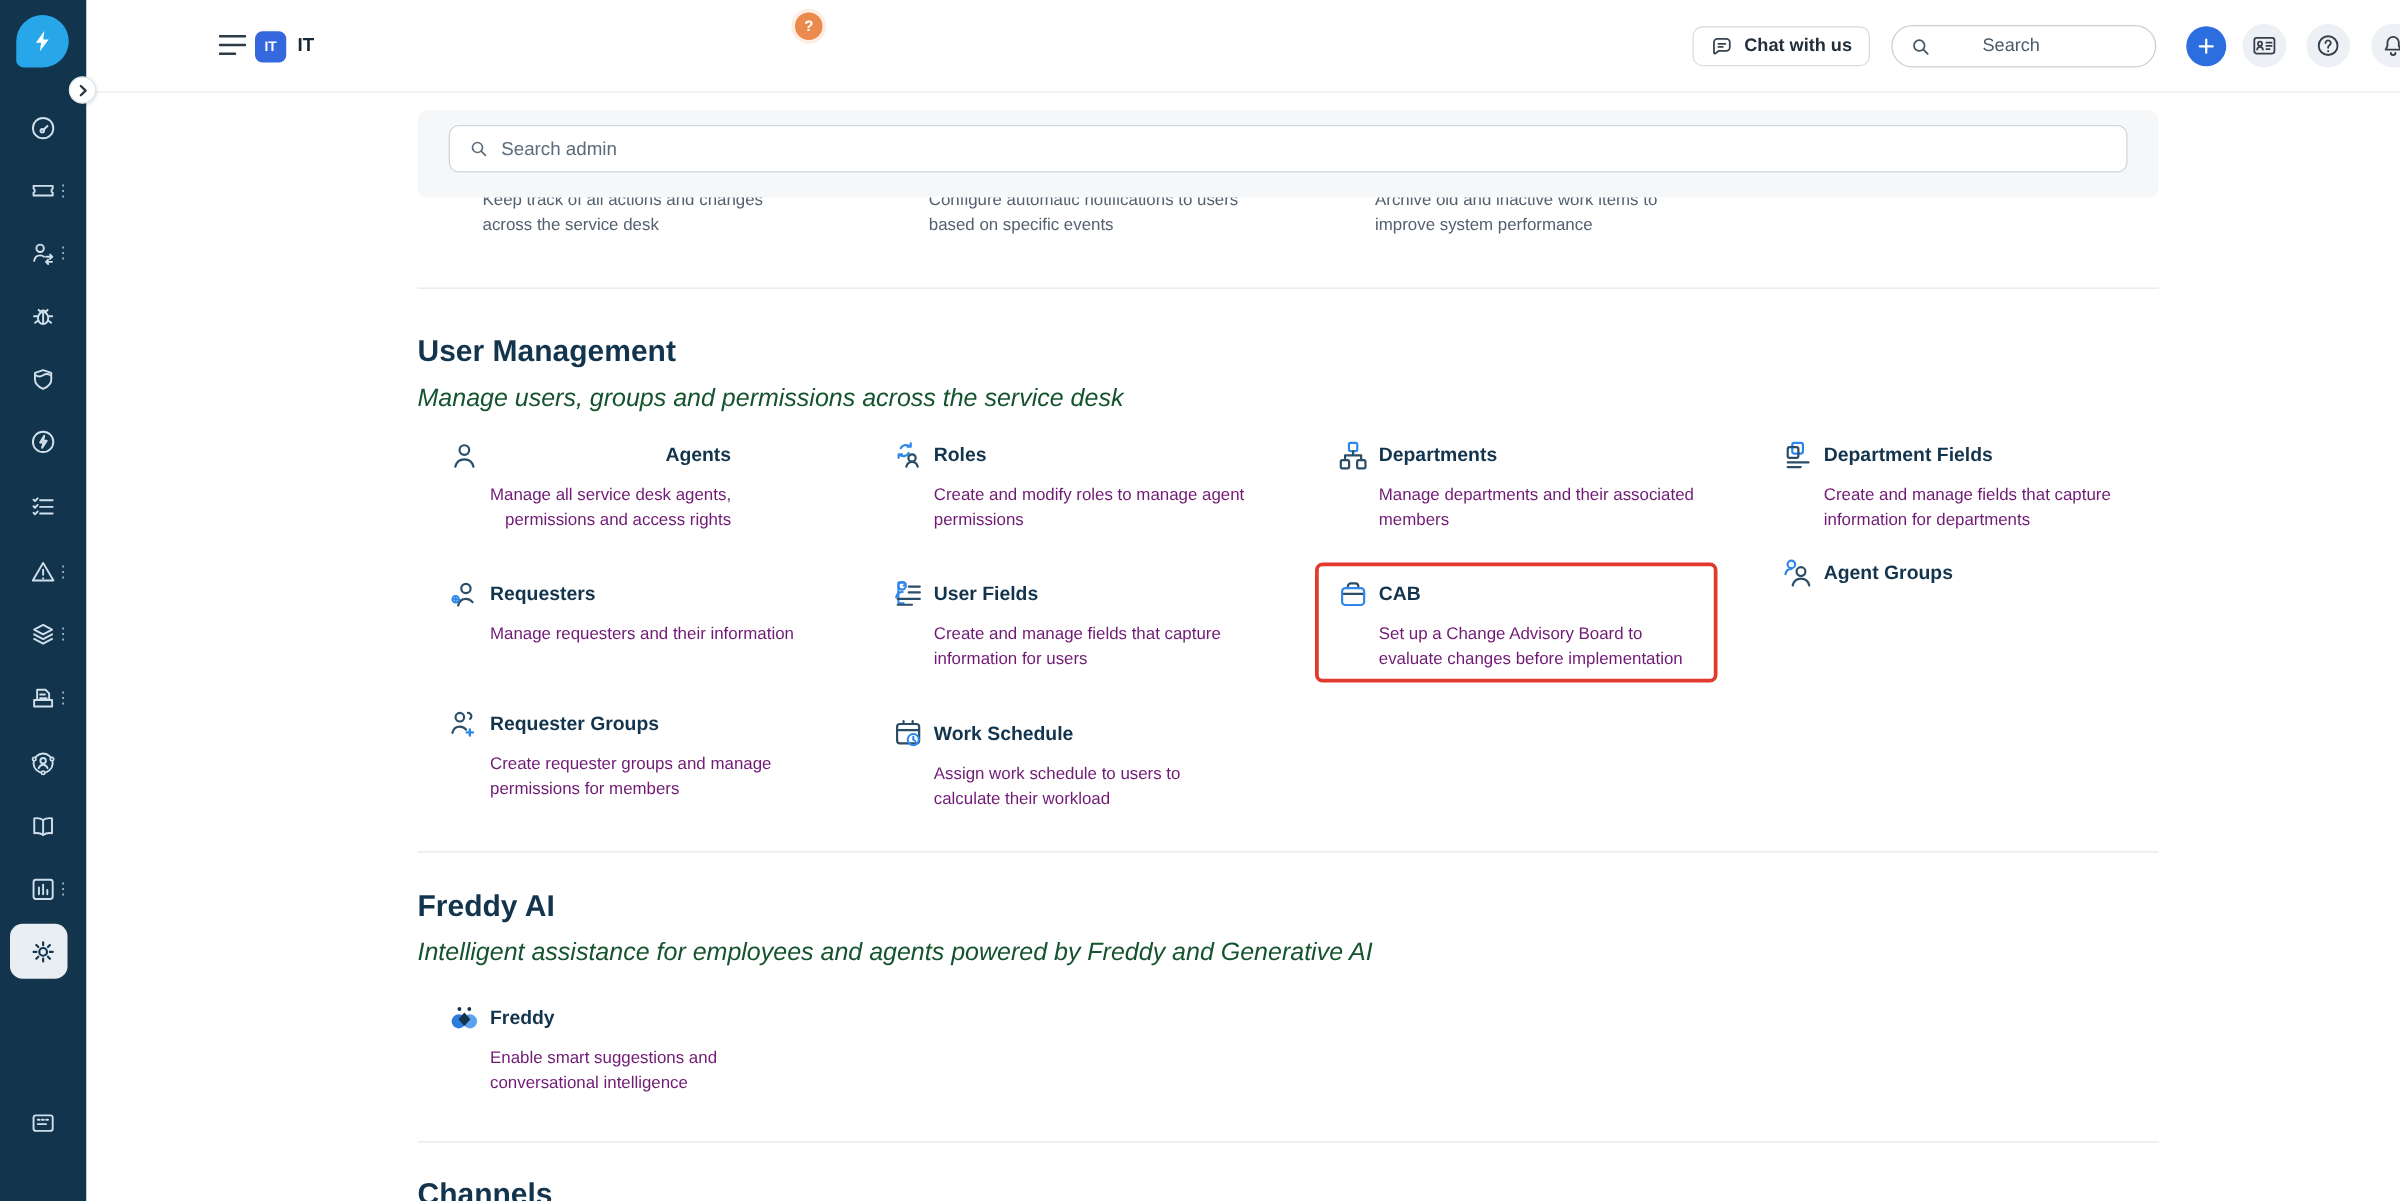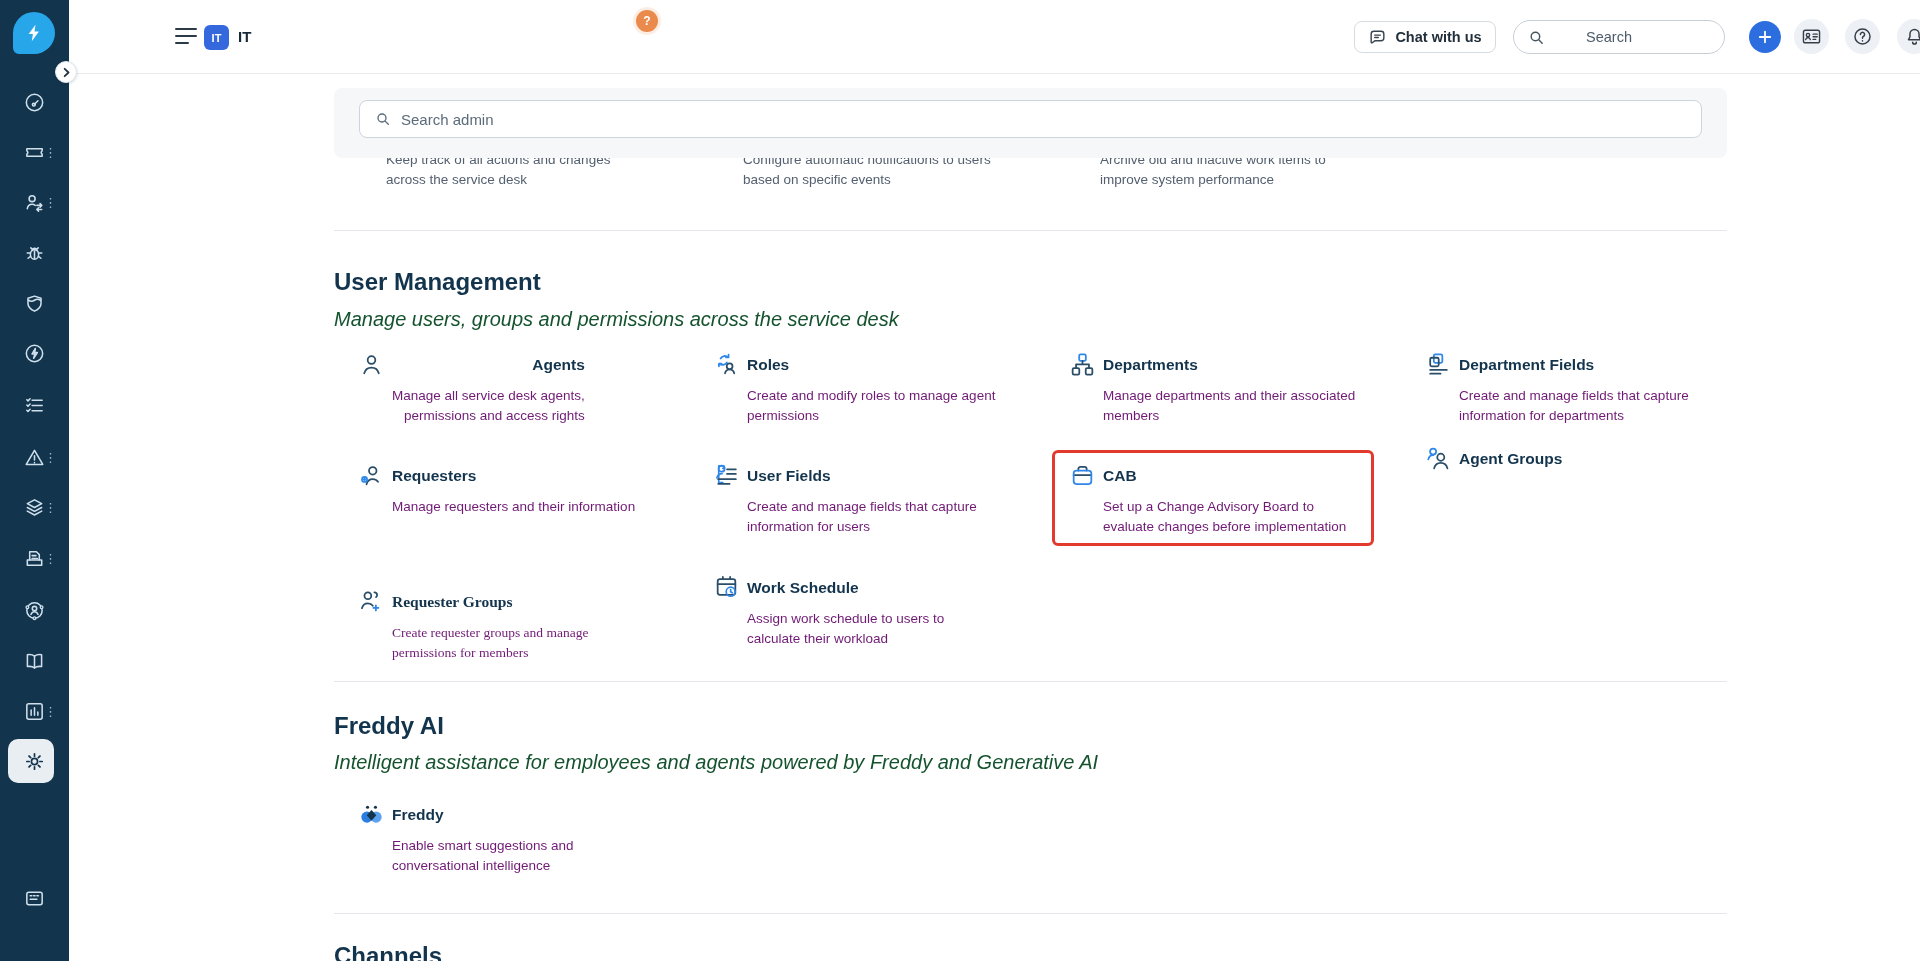--- a/index.html
+++ b/index.html
@@ -465,21 +465,21 @@
             </g>
             <g fill="none" stroke="#2a4d68" stroke-width="1.7" stroke-linecap="round" stroke-linejoin="round">
               <circle cx="15.2" cy="11.8" r="3.4"></circle>
               <path d="M8.8 22.5c.8-3.5 3.2-5.3 6.4-5.3s5.6 1.8 6.4 5.3"></path>
             </g>
           </svg></span>
         <span>
           <div class="ctitle">Agent Groups</div>
         </span>
       </div>
-      <div class="card" style="left: 358px; top: 589px; font-family: Liberation Serif, serif;">
+      <div class="card" style="left: 358px; top: 567px;">
         <span class="cicon"><svg width="27" height="27" viewBox="0 0 26 26">
             <g fill="none" stroke="#2a4d68" stroke-width="1.7" stroke-linecap="round" stroke-linejoin="round">
               <circle cx="9.5" cy="7.5" r="3.3"></circle>
               <path d="M3.8 19.5c.7-3.1 2.9-4.8 5.7-4.8 2 0 3.7.9 4.8 2.4"></path>
               <path d="M15.8 4.2a2.6 2.6 0 012.6 2.6 2.6 2.6 0 01-1 2"></path>
             </g>
             <g fill="none" stroke="#2e87e9" stroke-width="1.8" stroke-linecap="round" stroke-linejoin="round">
               <path d="M17.2 16.8v4.8M14.8 19.2h4.8"></path>
             </g>
           </svg></span>

